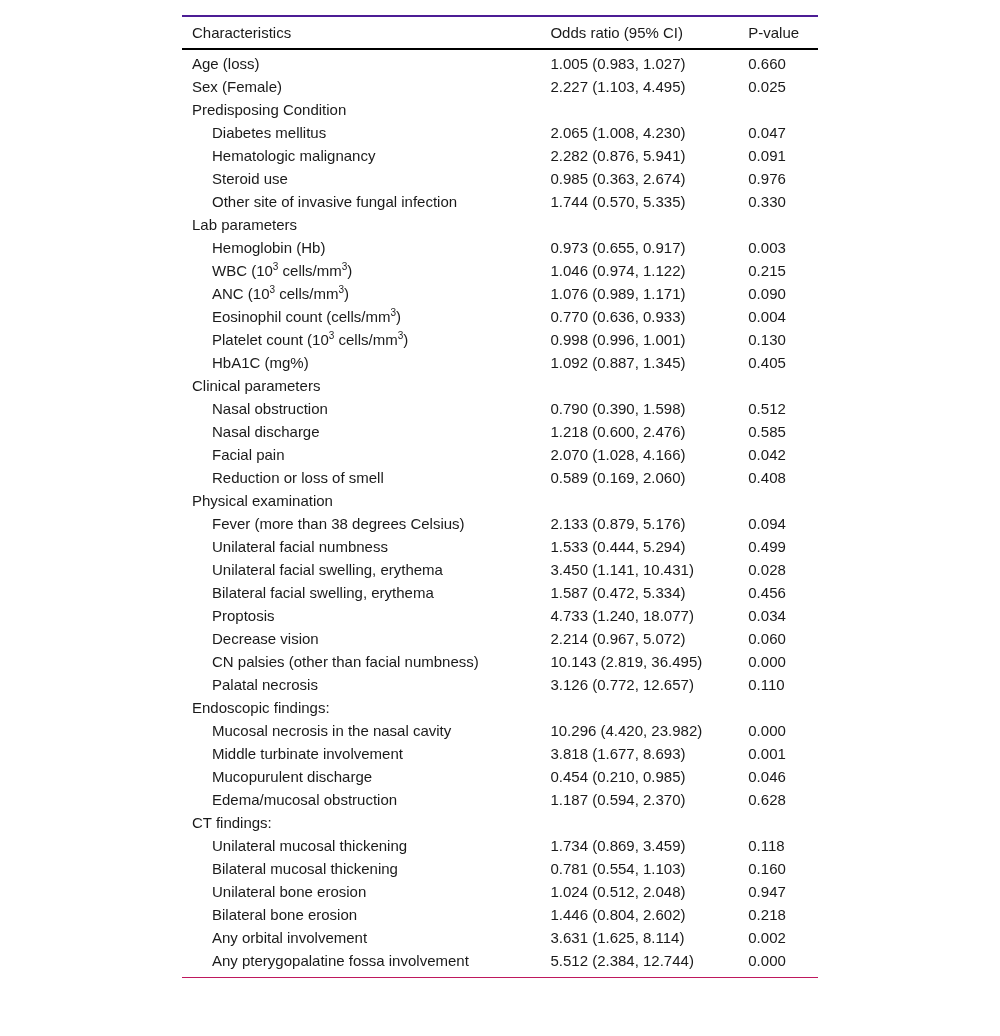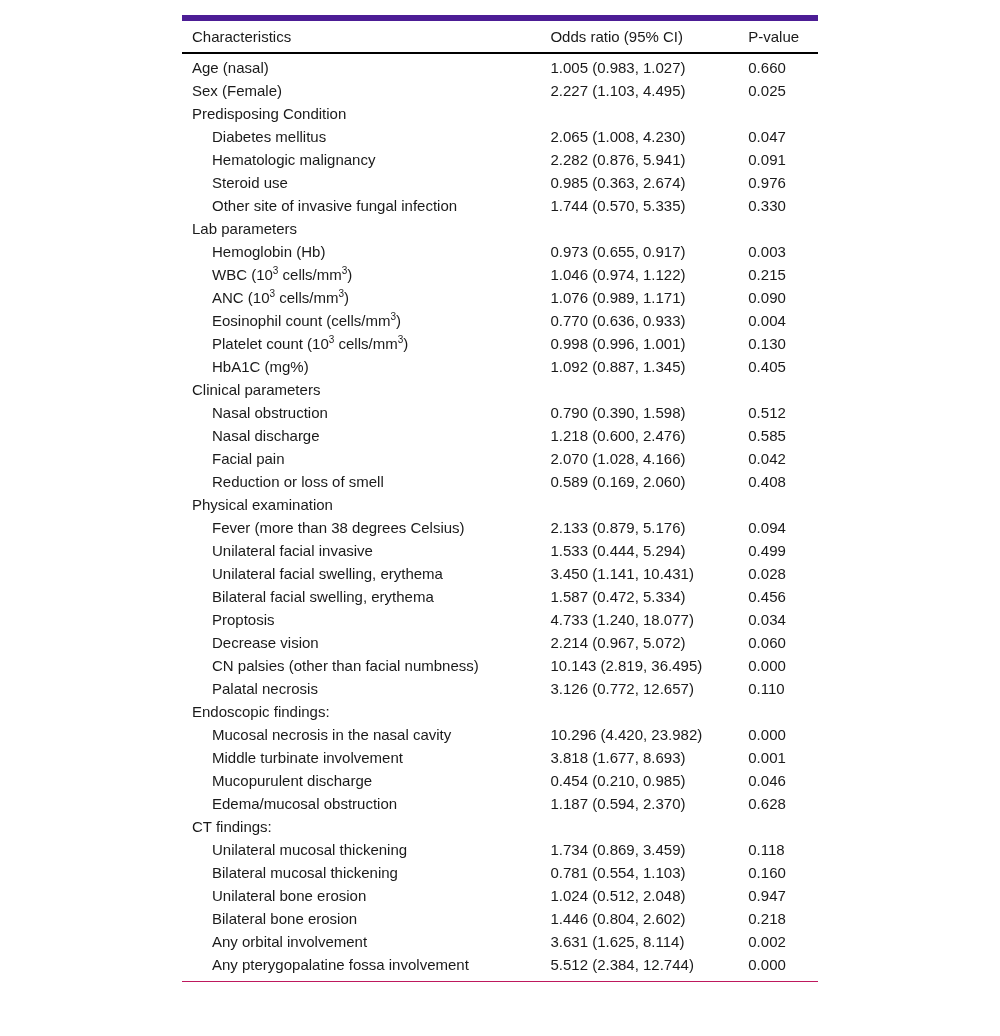--- a/index.html
+++ b/index.html
@@ -20,21 +20,21 @@
       top: 15px;
       width: 636px;
     }
     table {
       width: 636px;
       border-collapse: collapse;
       font-size: 15px;
       line-height: 23px;
     }
     thead tr {
-      border-top: 6px solid #4c1d95;
+      border-top: 2px solid #4c1d95;
       border-bottom: 2px solid #000;
     }
     thead th {
       font-weight: normal;
       text-align: left;
       height: 31px;
       padding: 0;
       vertical-align: middle;
     }
     tbody tr:first-child td { padding-top: 2px; }
@@ -59,21 +59,21 @@
   <table>
     <thead>
       <tr>
         <th class="c1">Characteristics</th>
         <th class="c2">Odds ratio (95% CI)</th>
         <th class="c3">P-value</th>
       </tr>
     </thead>
     <tbody id="tbody">
         <tr class="row">
-          <td class="c1">Age (nasal)</td>
+          <td class="c1">Age (loss)</td>
           <td class="c2">1.005 (0.983, 1.027)</td>
           <td class="c3">0.660</td>
         </tr>
         <tr class="row">
           <td class="c1">Sex (Female)</td>
           <td class="c2">2.227 (1.103, 4.495)</td>
           <td class="c3">0.025</td>
         </tr>
         <tr class="group">
           <td class="c1">Predisposing Condition</td>
@@ -164,21 +164,21 @@
           <td class="c1">Physical examination</td>
           <td class="c2"></td>
           <td class="c3"></td>
         </tr>
         <tr class="sub">
           <td class="c1">Fever (more than 38 degrees Celsius)</td>
           <td class="c2">2.133 (0.879, 5.176)</td>
           <td class="c3">0.094</td>
         </tr>
         <tr class="sub">
-          <td class="c1">Unilateral facial invasive</td>
+          <td class="c1">Unilateral facial numbness</td>
           <td class="c2">1.533 (0.444, 5.294)</td>
           <td class="c3">0.499</td>
         </tr>
         <tr class="sub">
           <td class="c1">Unilateral facial swelling, erythema</td>
           <td class="c2">3.450 (1.141, 10.431)</td>
           <td class="c3">0.028</td>
         </tr>
         <tr class="sub">
           <td class="c1">Bilateral facial swelling, erythema</td>

